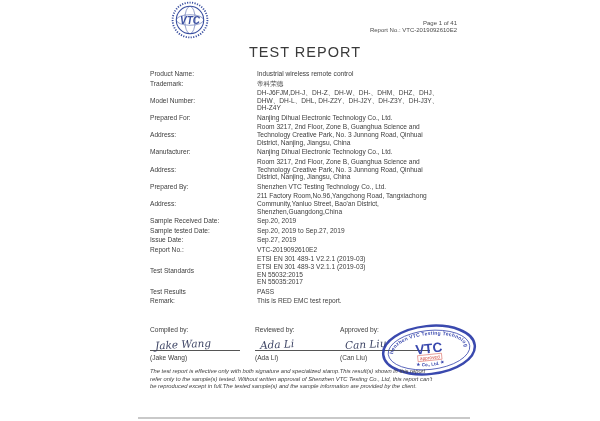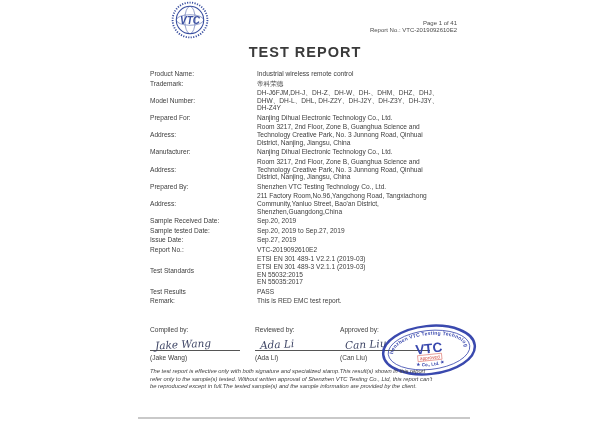--- a/index.html
+++ b/index.html
@@ -11,21 +11,21 @@
 
   
   .logo{position:absolute;left:171px;top:1px;width:38px;height:38px;}
 
   
   .header-meta{position:absolute;top:20px;right:143px;text-align:right;
     font-size:6px;line-height:7px;color:#4c4c4c;}
 
   
   .title{position:absolute;top:44px;left:140px;width:330px;text-align:center;
-    font-size:14.5px;font-weight:bold;letter-spacing:1px;color:#3a3a3a;}
+    font-size:14.5px;font-weight:normal;letter-spacing:1px;color:#3a3a3a;}
 
   
   .fields{position:absolute;left:150px;top:70px;width:322px;}
   .frow{display:flex;margin-bottom:1.8px;}
   .flabel{flex:0 0 107px;width:107px;font-size:6.6px;line-height:7.7px;
     display:flex;align-items:center;color:#3d3d3d;}
   .fvalue{font-size:6.6px;line-height:7.7px;color:#3d3d3d;}
 
   
   .sigs{position:absolute;left:150px;top:326px;width:330px;}

